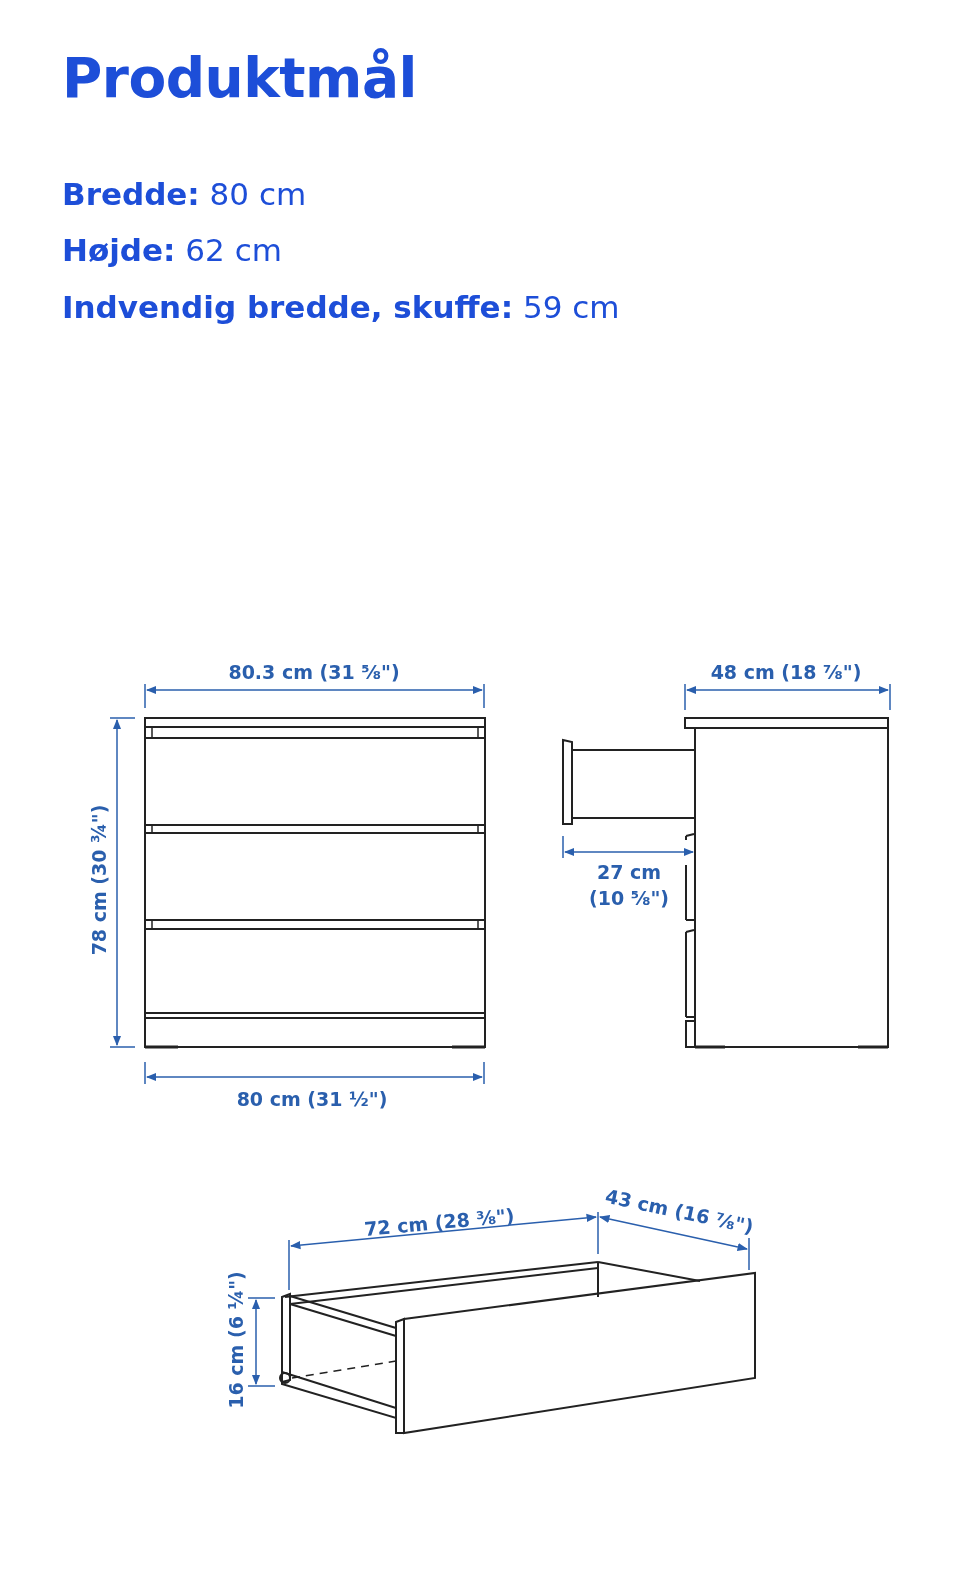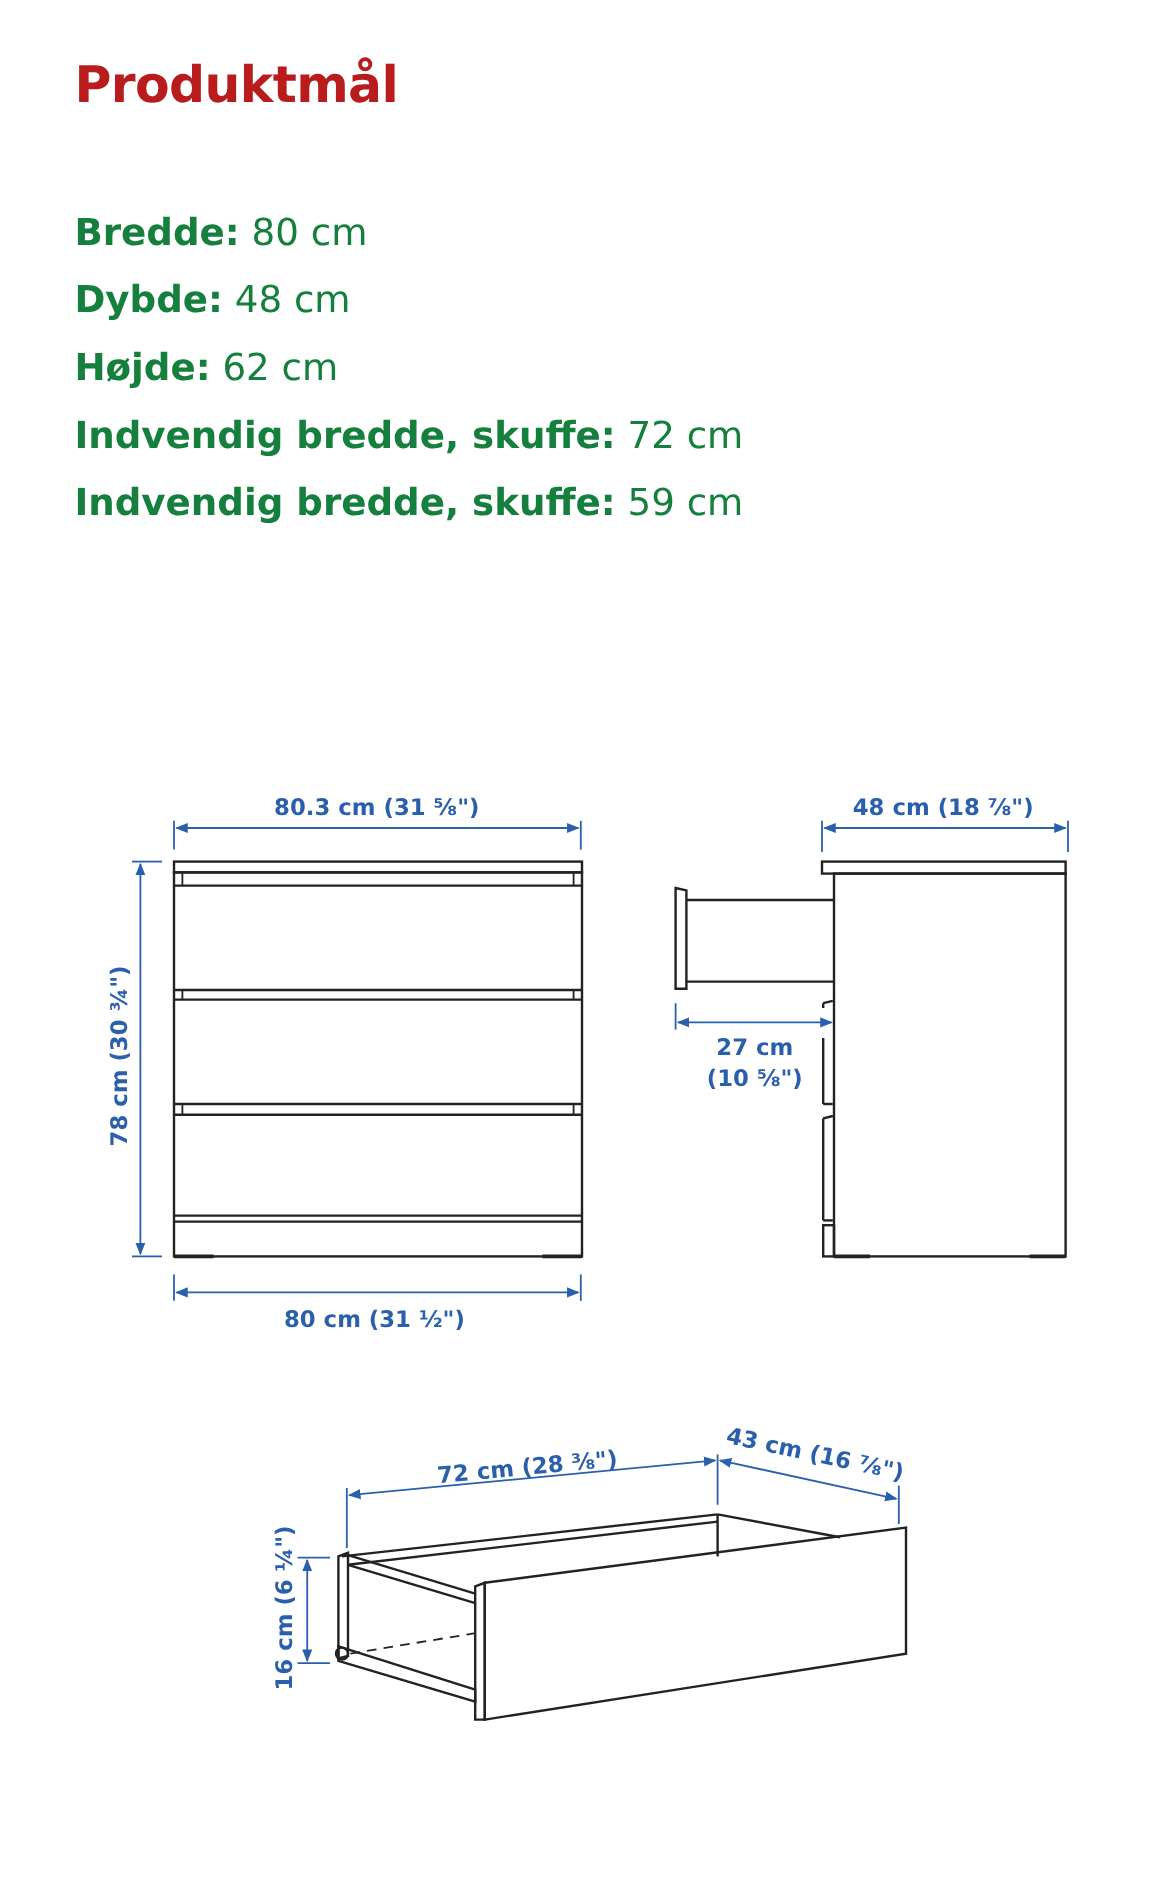--- a/index.html
+++ b/index.html
@@ -1,36 +1,34 @@
 <!DOCTYPE html>
 <html><head>
 <meta charset="utf-8">
 <style>
   html, body { margin: 0; padding: 0; background: #ffffff; }
   body { width: 960px; height: 1573px; position: relative; overflow: hidden;
          font-family: "DejaVu Sans", sans-serif; color: #484848; }
   .title { position: absolute; left: 62px; top: 46px; margin: 0;
-           font-size: 42px; font-weight: bold; color: #b91c1c; letter-spacing: -0.5px; }
+           font-size: 55px; font-weight: bold; color: #1d4ed8; letter-spacing: -0.5px; }
   .specs { position: absolute; left: 62px; top: 166px; margin: 0; padding: 0; list-style: none; }
-  .specs li { font-size: 31px; line-height: 56.3px; height: 56.3px; white-space: nowrap; color: #15803d; }
+  .specs li { font-size: 31px; line-height: 56.3px; height: 56.3px; white-space: nowrap; color: #1d4ed8; }
   .specs .lbl { font-weight: bold; }
   .specs .val { font-weight: normal; }
   svg.drawing { position: absolute; left: 0; top: 0; }
   .dim { font-family: "DejaVu Sans", sans-serif; font-weight: bold; font-size: 19px; fill: #2a5fad; }
 </style>
 </head>
 <body>
 
 <h1 class="title">Produktmål</h1>
 
 <ul class="specs">
   <li><span class="lbl">Bredde:</span> <span class="val">80 cm</span></li>
-  <li><span class="lbl">Dybde:</span> <span class="val">48 cm</span></li>
   <li><span class="lbl">Højde:</span> <span class="val">62 cm</span></li>
-  <li><span class="lbl">Indvendig bredde, skuffe:</span> <span class="val">72 cm</span></li>
   <li><span class="lbl">Indvendig bredde, skuffe:</span> <span class="val">59 cm</span></li>
 </ul>
 
 <svg class="drawing" width="960" height="1573" viewBox="0 0 960 1573">
   <defs>
     <marker id="arr" viewBox="0 0 10 10" refX="9" refY="5" markerWidth="7" markerHeight="7" orient="auto-start-reverse">
       <path d="M0,1 L10,5 L0,9 z" fill="#2a5fad"></path>
     </marker>
   </defs>
 

